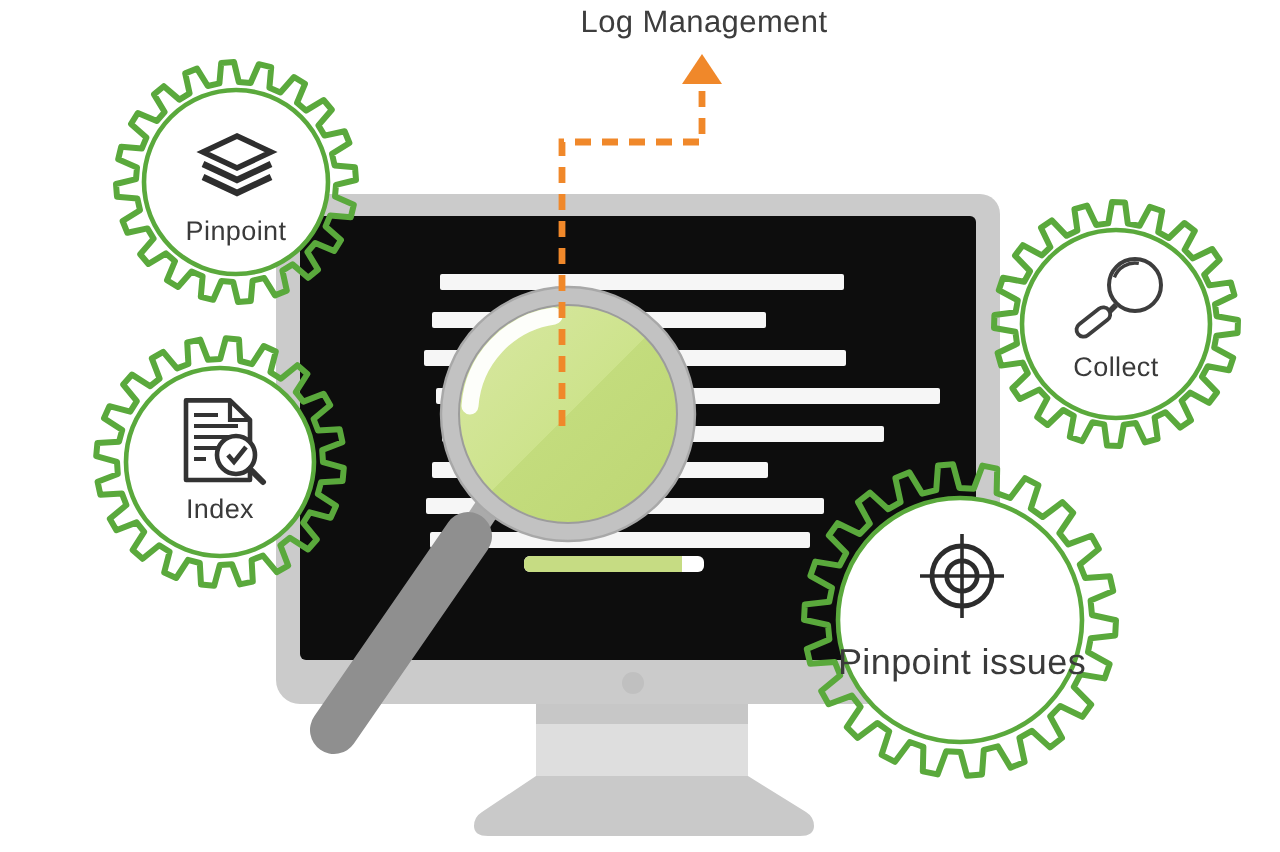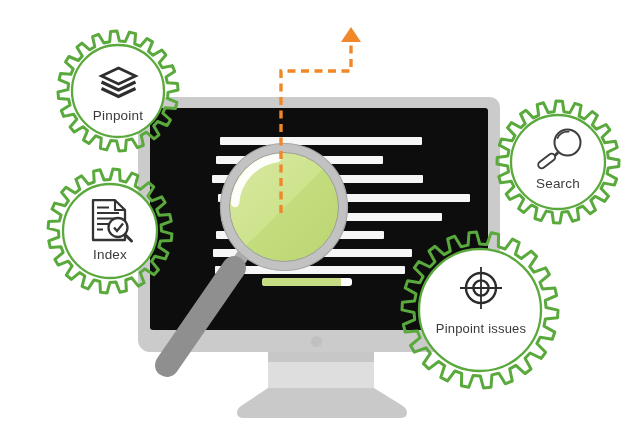--- a/index.html
+++ b/index.html
@@ -96,25 +96,26 @@
 
   <div class="gear-group">
     <svg class="icon-svg" style="left:533px;top:127px" width="54" height="44" viewBox="0 0 54 44">
       <circle cx="34.5" cy="15.5" r="13" fill="none" stroke="#3d3d3d" stroke-width="2"></circle>
       <path d="M24.2 11.7 A11 11 0 0 1 36.4 4.7" fill="none" stroke="#3d3d3d" stroke-width="1.7"></path>
       <path d="M25 25.5 L21.5 29" stroke="#3d3d3d" stroke-width="2.8"></path>
       <g transform="translate(6,40) rotate(-38)">
         <rect x="0" y="-3.5" width="19.5" height="7" rx="3.5" fill="#ffffff" stroke="#3d3d3d" stroke-width="1.9"></rect>
       </g>
     </svg>
-    <div class="gear-label" style="left:498px;top:177px;width:120px">Search</div>
+    <div class="gear-label" style="left:498px;top:177px;width:120px">Collect</div>
   </div>
 
   <div class="gear-group">
     <svg class="icon-svg" style="left:459px;top:266px" width="44" height="44" viewBox="0 0 44 44">
       <path d="M22 1 L22 43 M1 22 L43 22" stroke="#2c2c2c" stroke-width="1.8" fill="none"></path>
       <circle cx="22" cy="22" r="15" fill="none" stroke="#2c2c2c" stroke-width="2.4"></circle>
       <circle cx="22" cy="22" r="7.6" fill="none" stroke="#2c2c2c" stroke-width="2.4"></circle>
     </svg>
-    <div class="gear-label" style="left:399px;top:322px;width:164px;font-size:13px">Pinpoint issues</div>
+    <div class="gear-label" style="left:399px;top:322px;width:164px;font-size:18px">Pinpoint issues</div>
   </div>
 
+  <div id="title">Log Management</div>
 </div>
 
 </body></html>

